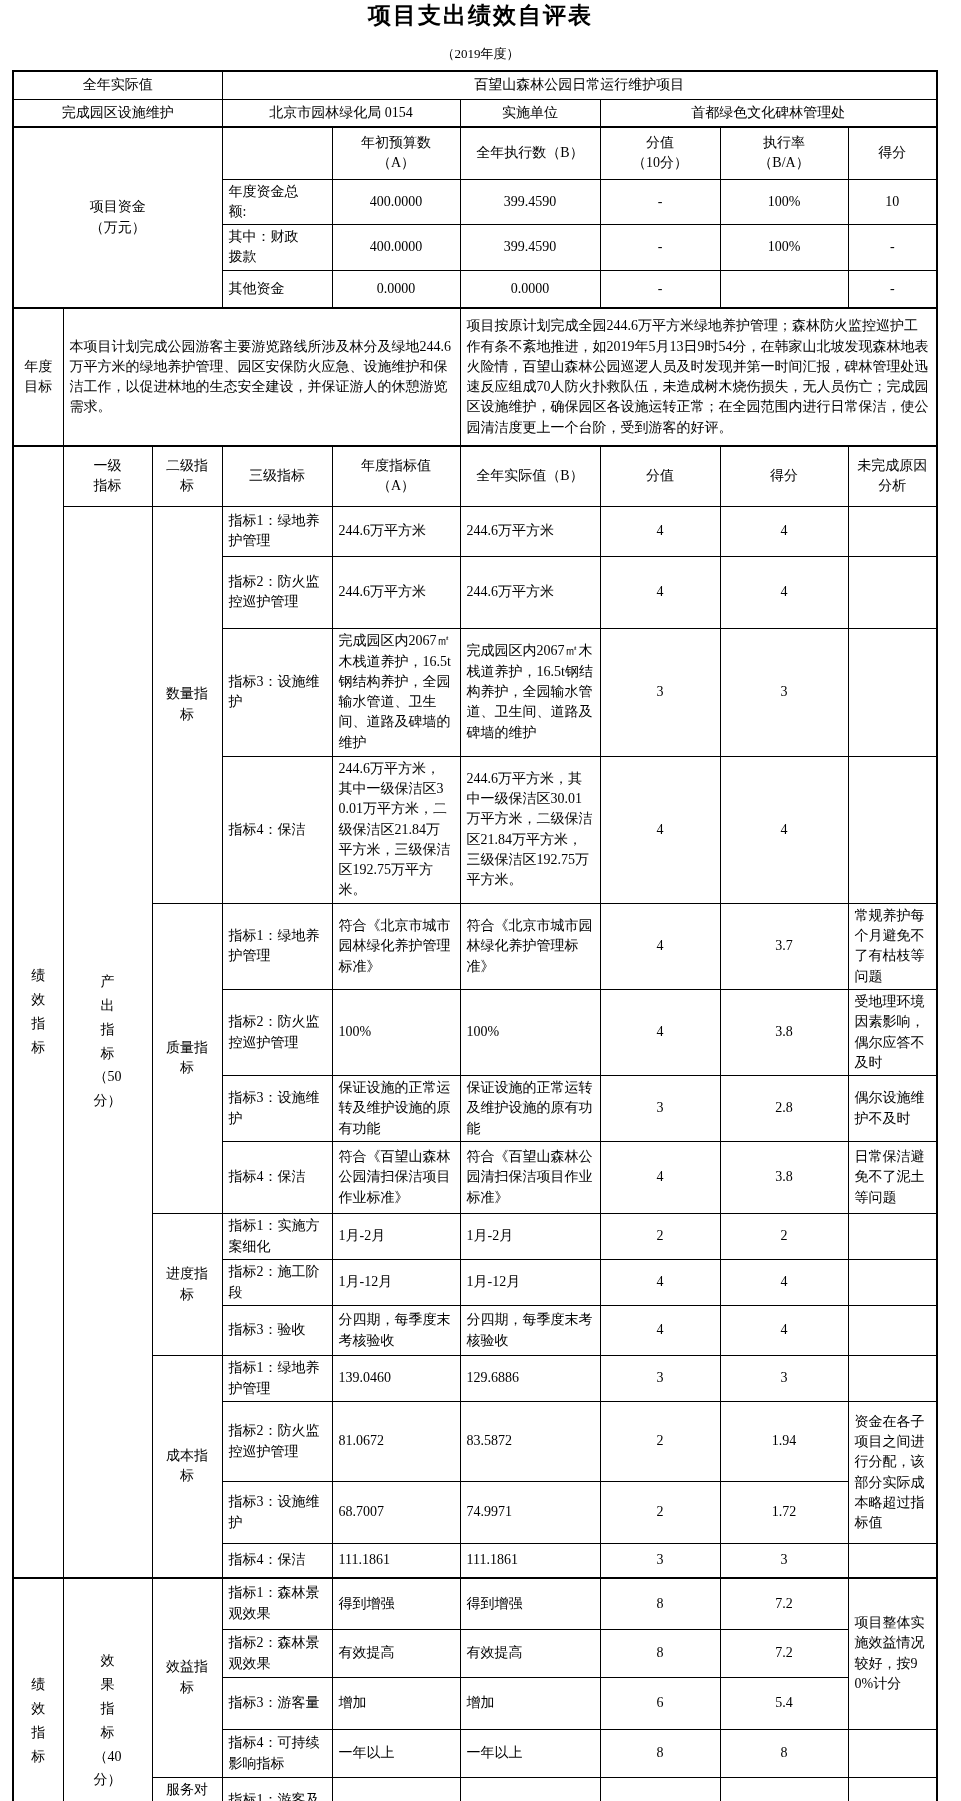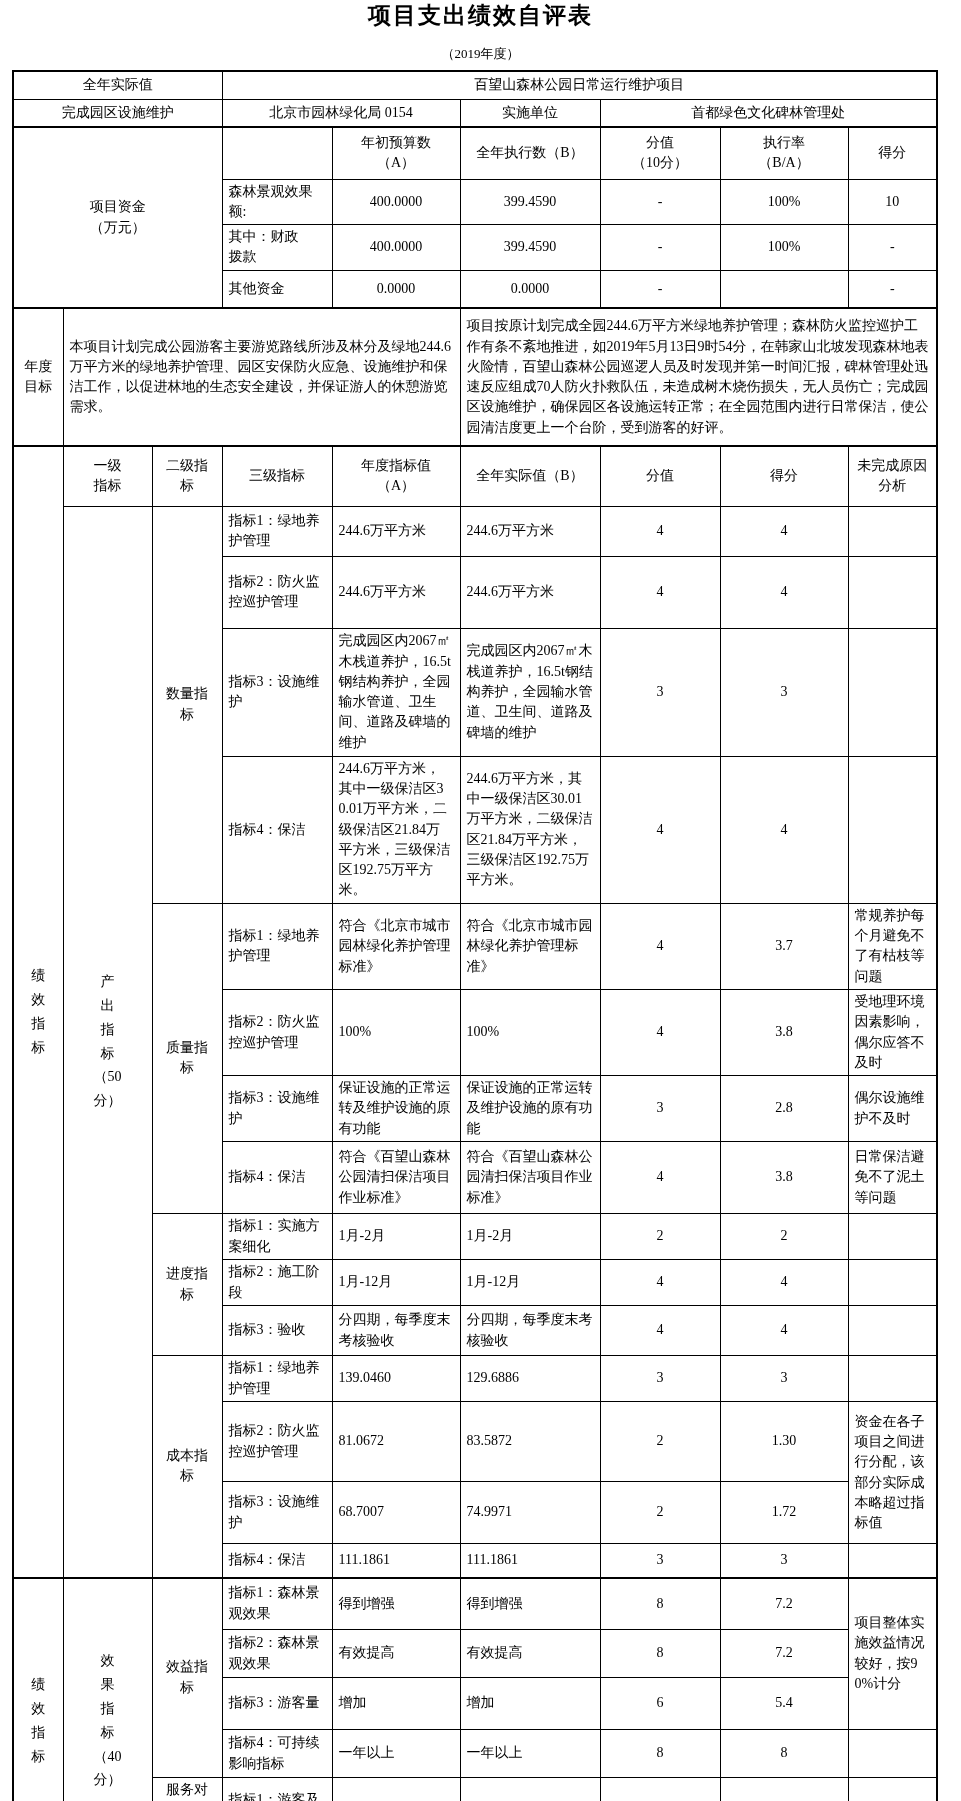--- a/index.html
+++ b/index.html
@@ -53,21 +53,21 @@
     <td class="c">年初预算数
 （A）</td>
     <td class="c">全年执行数（B）</td>
     <td class="c">分值
 （10分）</td>
     <td class="c">执行率
 （B/A）</td>
     <td class="c">得分</td>
   </tr>
   <tr style="height:40px">
-    <td class="l">森林景观效果
+    <td class="l">年度资金总
 额:</td>
     <td class="c">400.0000</td>
     <td class="c">399.4590</td>
     <td class="c">-</td>
     <td class="c">100%</td>
     <td class="c">10</td>
   </tr>
   <tr style="height:42px">
     <td class="l">其中：财政
 拨款</td>
@@ -223,21 +223,21 @@
     <td class="l">129.6886</td>
     <td class="c">3</td>
     <td class="c">3</td>
     <td class="l"></td>
   </tr>
   <tr style="height:80px">
     <td class="l">指标2：防火监控巡护管理</td>
     <td class="l">81.0672</td>
     <td class="l">83.5872</td>
     <td class="c">2</td>
-    <td class="c">1.30</td>
+    <td class="c">1.94</td>
     <td rowspan="2" class="l">资金在各子项目之间进行分配，该部分实际成本略超过指标值</td>
   </tr>
   <tr style="height:62px">
     <td class="l">指标3：设施维护</td>
     <td class="l">68.7007</td>
     <td class="l">74.9971</td>
     <td class="c">2</td>
     <td class="c">1.72</td>
   </tr>
   <tr style="height:34px">

